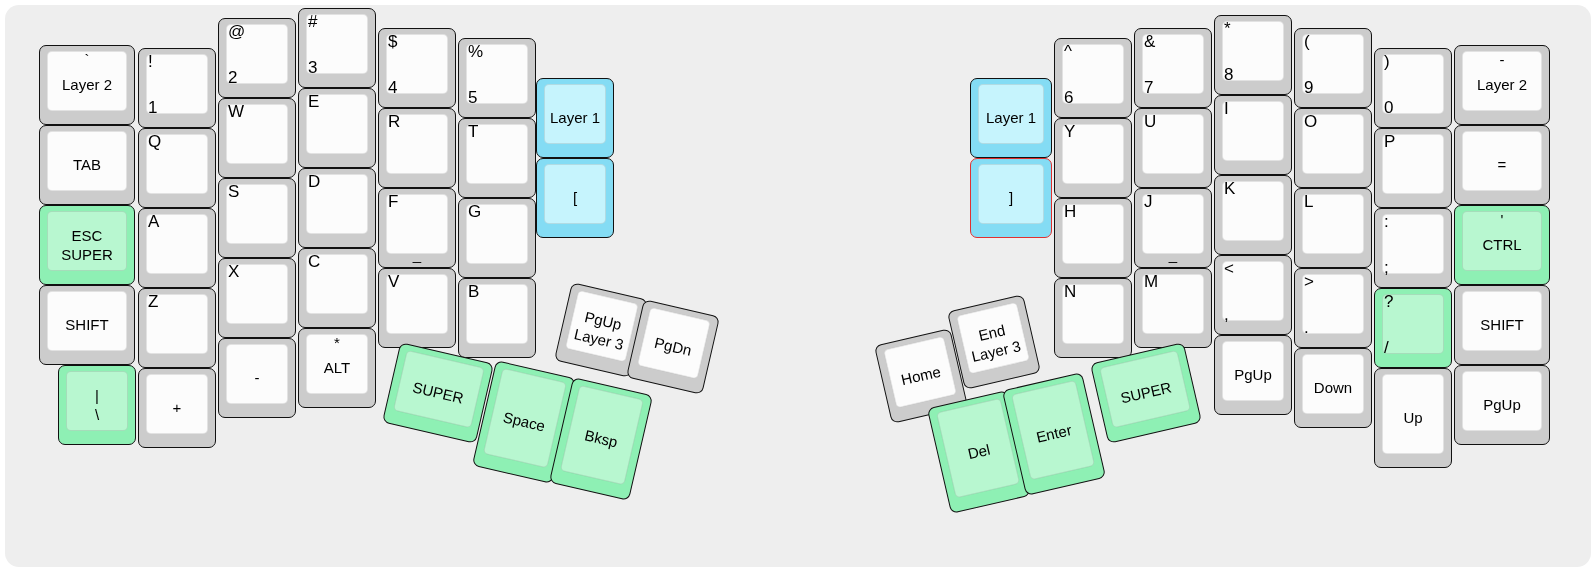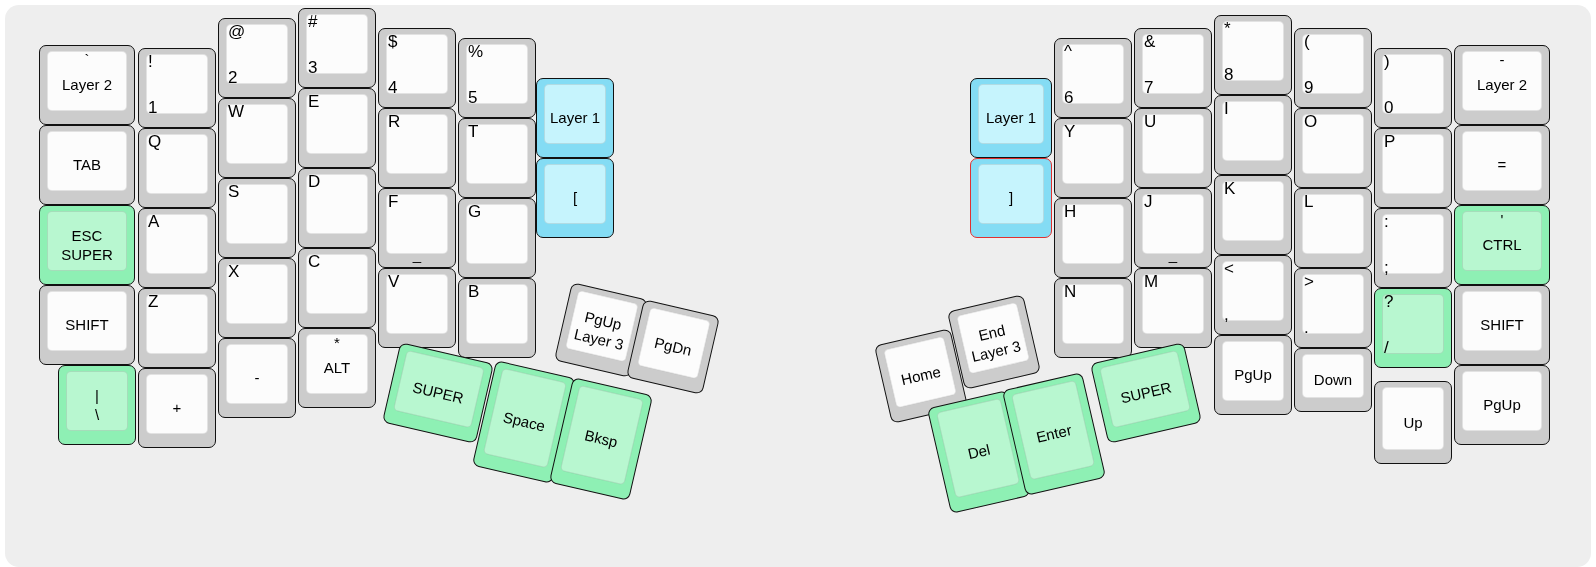--- a/index.html
+++ b/index.html
@@ -259,21 +259,21 @@
       </div>
       <div class="key" style="left: 1294px; top: 188px; width: 78px; height: 80px;">
         <div class="cap"></div>
         <div class="lg tl">L</div>
       </div>
       <div class="key" style="left: 1294px; top: 268px; width: 78px; height: 80px;">
         <div class="cap"></div>
         <div class="lg tl">&gt;</div>
         <div class="lg bl">.</div>
       </div>
-      <div class="key" style="left: 1294px; top: 348px; width: 78px; height: 64px;">
+      <div class="key" style="left: 1294px; top: 348px; width: 78px; height: 80px;">
         <div class="cap"></div>
         <div class="lg ctr">Down</div>
       </div>
       <div class="key" style="left: 1374px; top: 48px; width: 78px; height: 80px;">
         <div class="cap"></div>
         <div class="lg tl">)</div>
         <div class="lg bl">0</div>
       </div>
       <div class="key" style="left: 1374px; top: 128px; width: 78px; height: 80px;">
         <div class="cap"></div>
@@ -282,21 +282,21 @@
       <div class="key" style="left: 1374px; top: 208px; width: 78px; height: 80px;">
         <div class="cap"></div>
         <div class="lg tl">:</div>
         <div class="lg bl">;</div>
       </div>
       <div class="key green" style="left: 1374px; top: 288px; width: 78px; height: 80px;">
         <div class="cap"></div>
         <div class="lg tl">?</div>
         <div class="lg bl">/</div>
       </div>
-      <div class="key" style="left: 1374px; top: 381px; width: 78px; height: 83px;">
+      <div class="key" style="left: 1374px; top: 368px; width: 78px; height: 100px;">
         <div class="cap"></div>
         <div class="lg ctr">Up</div>
       </div>
       <div class="key" style="left: 1454px; top: 45px; width: 96px; height: 80px;">
         <div class="cap"></div>
         <div class="lg tc">-</div>
         <div class="lg ctr">Layer 2</div>
       </div>
       <div class="key" style="left: 1454px; top: 125px; width: 96px; height: 80px;">
         <div class="cap"></div>

